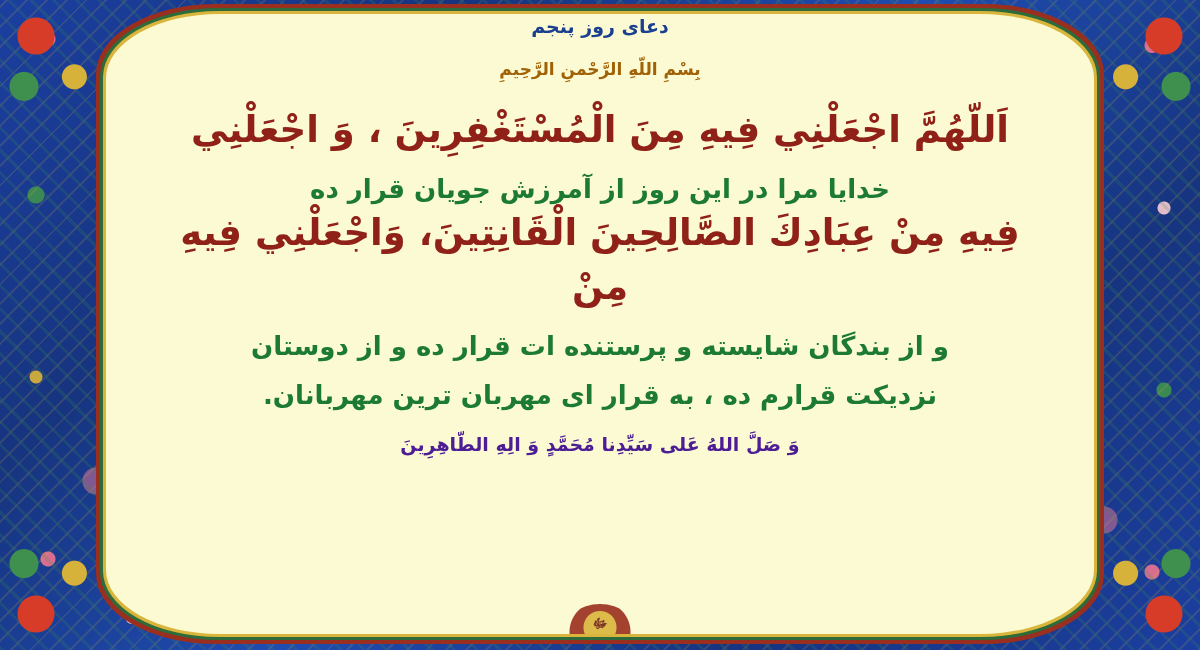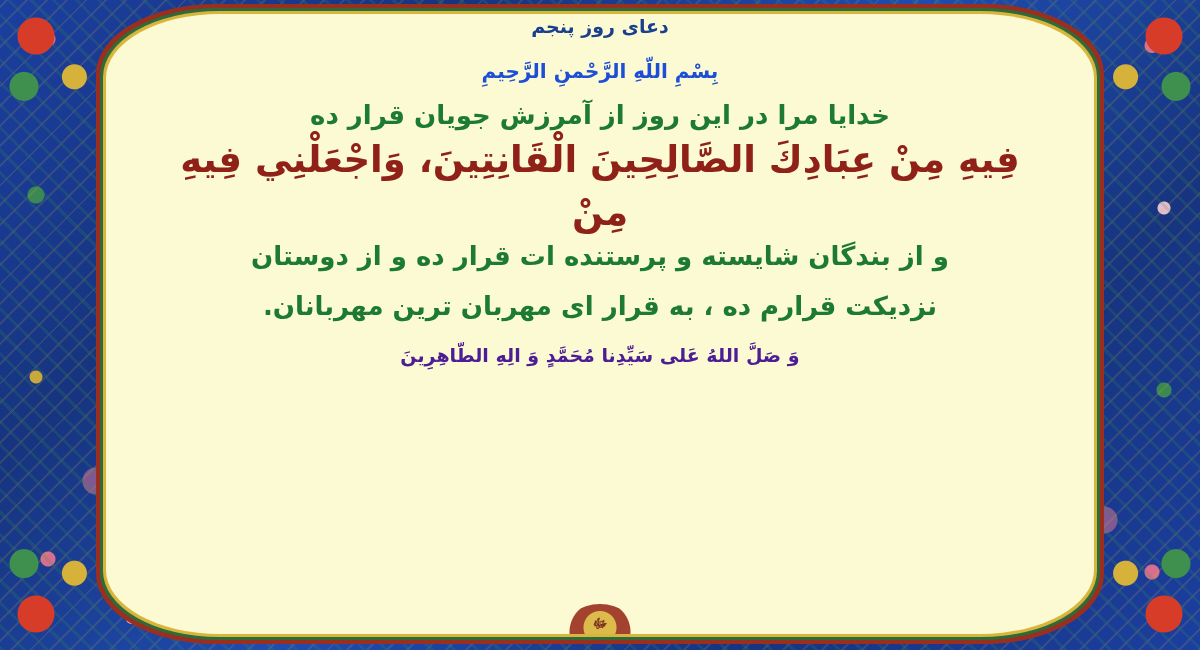--- a/index.html
+++ b/index.html
@@ -128,22 +128,22 @@
   .title {
     font-family: "DejaVu Sans", sans-serif;
     color: #1a3f8f;
     font-size: 19px;
     font-weight: bold;
     line-height: 1.1;
     margin-top: -2px;
     letter-spacing: 0.5px;
   }
   .bismillah {
-    color: #1d4ed8;
-    font-size: 20px;
+    color: #a16207;
+    font-size: 17px;
     font-weight: bold;
     margin-top: 22px;
     letter-spacing: 0.5px;
   }
   .arabic {
     color: #8f2118;
     font-size: 37px;
     font-weight: bold;
     line-height: 1.45;
     letter-spacing: 1px;
@@ -152,21 +152,21 @@
   .arabic.l2 { }
   .arabic.l3 { margin-top: 14px; }
   .farsi {
     color: #1d7a33;
     font-size: 26px;
     font-weight: bold;
     letter-spacing: 0.6px;
     line-height: 1.3;
   }
   .farsi.f1 { margin-top: 16px; }
-  .farsi.f2 { }
+  .farsi.f2 { margin-top: 16px; }
   .farsi.f3 { margin-top: 16px; }
   .salawat {
     color: #4c1d95;
     font-size: 19px;
     font-weight: bold;
     margin-top: 20px;
     letter-spacing: 0.4px;
   }
   .medallion {
     position: absolute;
@@ -209,20 +209,21 @@
    <div class="cartouche-mid">
     <div class="cartouche-gold">
      <div class="cartouche">
 
       <div class="content">
 
         <div class="title">دعای روز پنجم</div>
 
         <div class="bismillah">بِسْمِ اللّهِ الرَّحْمنِ الرَّحِيمِ</div>
 
+        <div class="arabic l1">اَللّهُمَّ اجْعَلْنِي فِيهِ مِنَ الْمُسْتَغْفِرِينَ ، وَ اجْعَلْنِي</div>
 
         <div class="farsi f1">خدایا مرا در این روز از آمرزش جویان قرار ده</div>
 
         <div class="arabic l2">فِيهِ مِنْ عِبَادِكَ الصَّالِحِينَ الْقَانِتِينَ، وَاجْعَلْنِي فِيهِ مِنْ</div>
 
         <div class="farsi f2">و از بندگان شایسته و پرستنده ات قرار ده و از دوستان</div>
 
 
         <div class="farsi f3">نزدیکت قرارم ده ، به قرار ای مهربان ترین مهربانان.</div>
 

